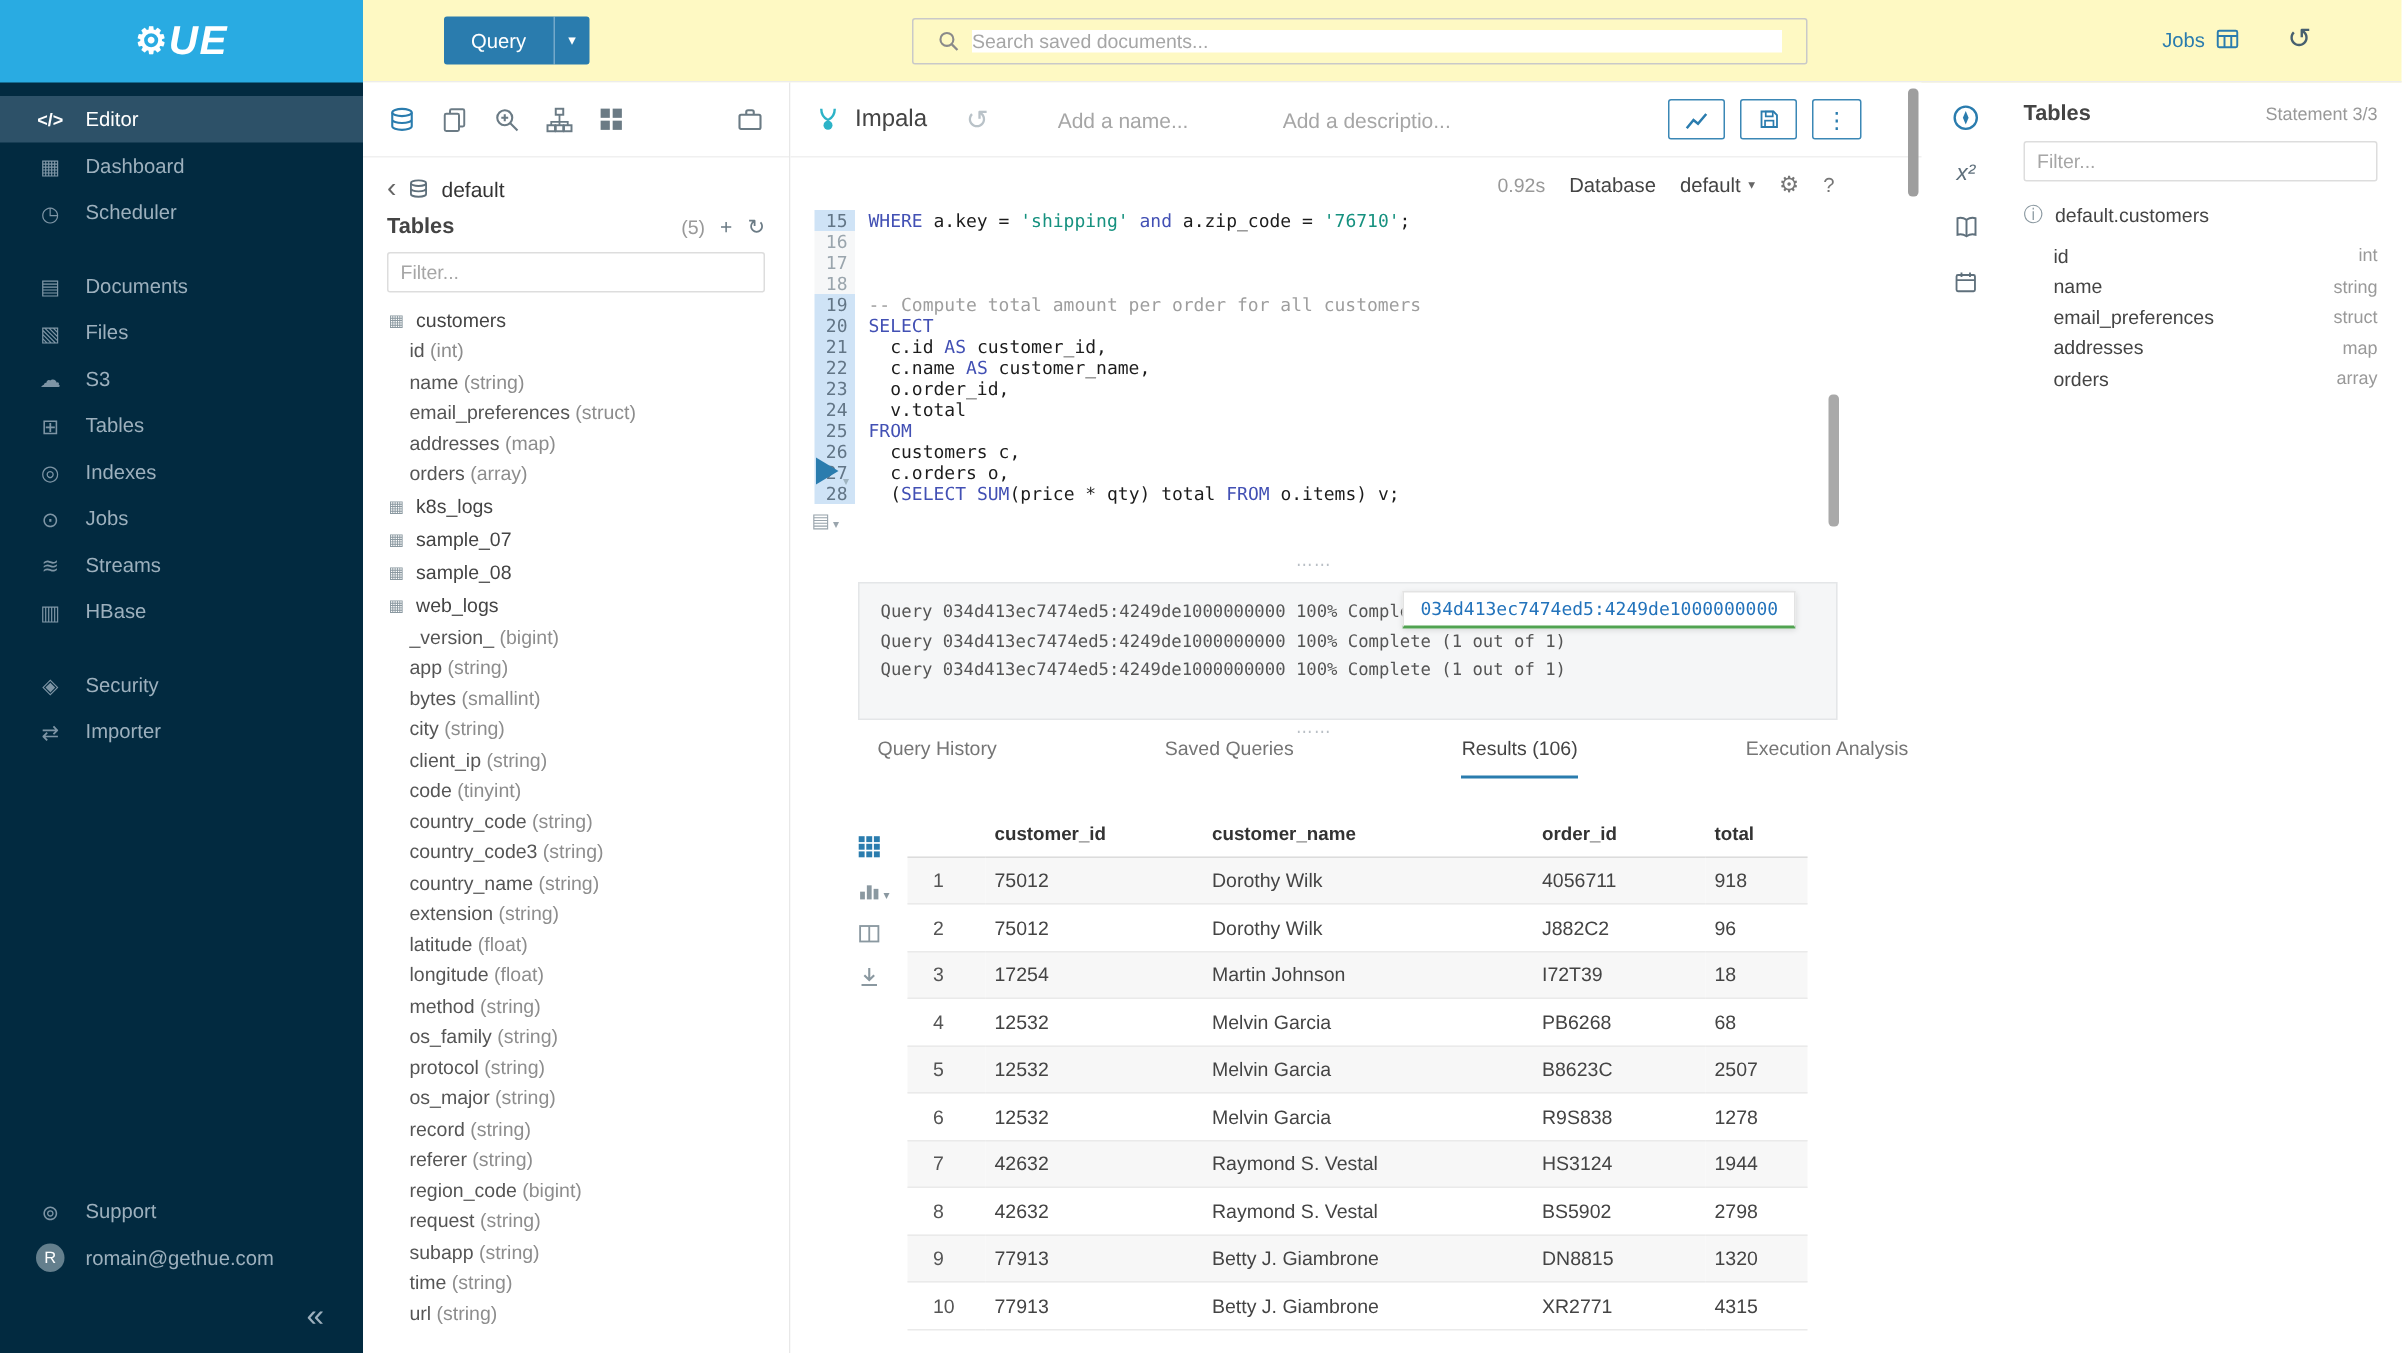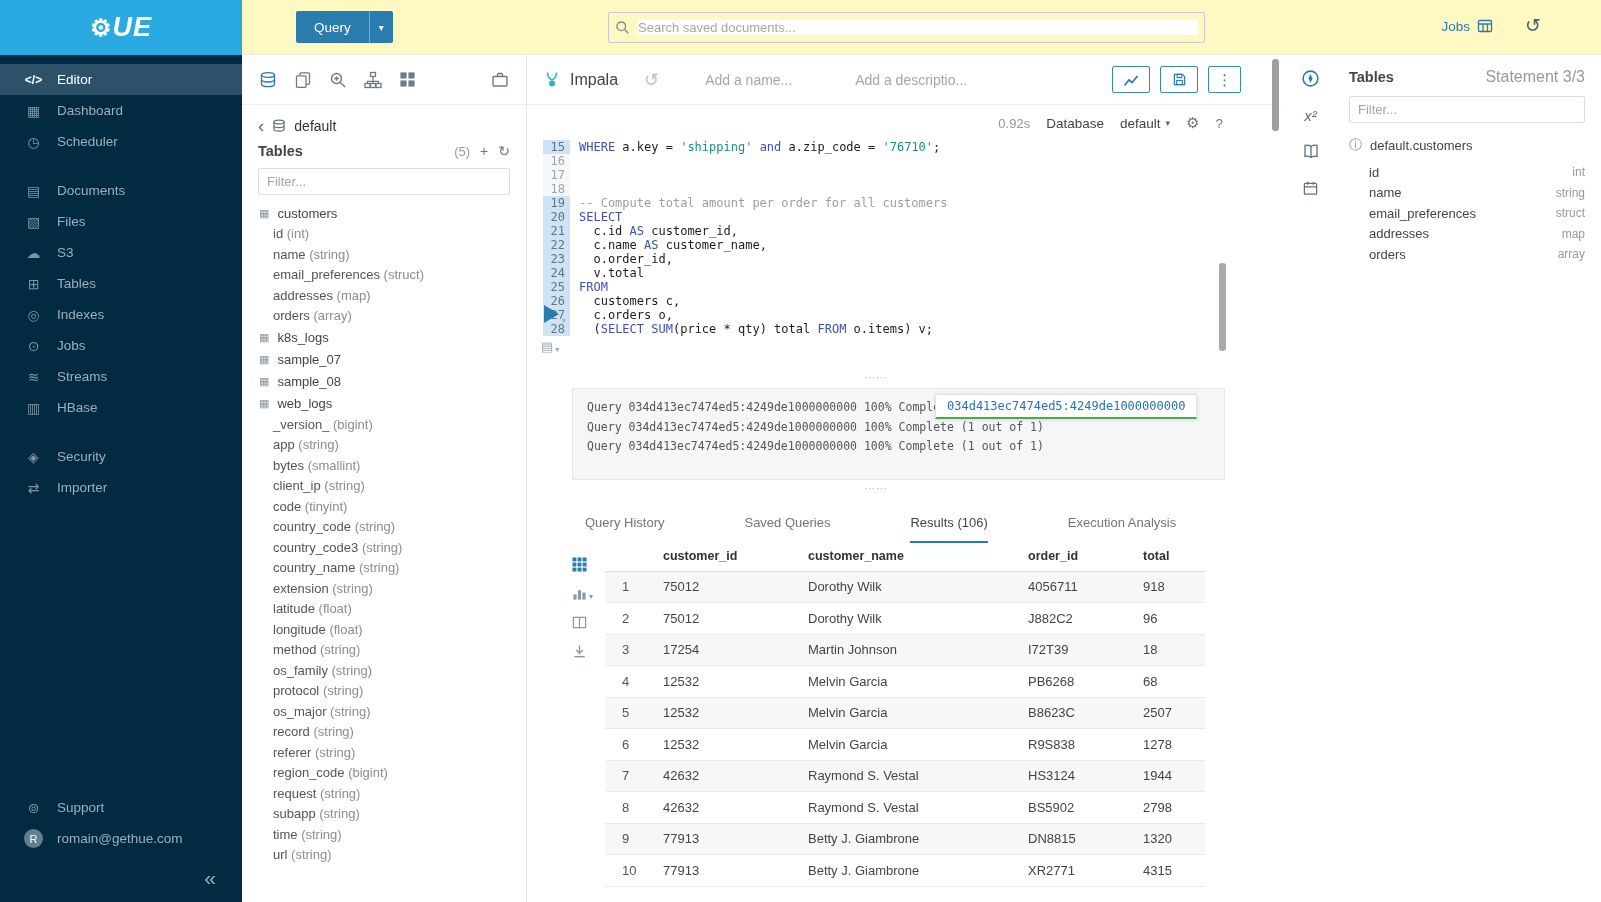--- a/index.html
+++ b/index.html
@@ -28,21 +28,21 @@
     margin-top:12px;cursor:pointer}
 
   
   .topbar{position:absolute;left:242px;top:0;width:1359px;height:55px;background:#fef9c3;
     border-bottom:1px solid #ececec}
   .query-btn{position:absolute;left:54px;top:11px;height:32px;display:flex;align-items:stretch;
     background:#2a7cae;border-radius:2px;color:#fff;cursor:pointer;overflow:hidden}
   .query-main{display:flex;align-items:center;padding:0 18px;font-size:13.5px}
   .query-caret{display:flex;align-items:center;padding:0 9px;border-left:1px solid rgba(255,255,255,.35);font-size:10px}
   .search-wrap{position:absolute;left:366px;top:12px;width:597px;height:31px;
-    border:1px solid #c9c9c9;border-radius:2px;display:flex;align-items:center;padding:0 6px;gap:8px}
+    border:1px solid #c9c9c9;border-radius:2px;display:flex;align-items:center;padding:0 16px;gap:8px}
   .search-wrap input{border:none;flex:1;font-size:13px;color:#444}
   .top-jobs{position:absolute;right:108px;top:18px;display:flex;align-items:center;gap:7px;
     color:#2a7cae;font-size:13.5px;cursor:pointer}
   .top-history{position:absolute;right:60px;top:14px;font-size:19px;color:#47606f;cursor:pointer}
 
   
   .assist-left{position:absolute;left:242px;top:55px;width:285px;height:847px;background:#fff;
     border-right:1px solid #e8e8e8;display:flex;flex-direction:column}
   .al-toolbar{height:50px;flex:none;display:flex;align-items:center;gap:17px;padding:0 17px;
     border-bottom:1px solid #f0f0f0;color:#6b7b85}
@@ -105,21 +105,21 @@
   .handle{position:absolute;left:0;right:56px;text-align:center;color:#b9bfc5;font-size:11px;
     letter-spacing:1px;height:9px;line-height:7px;cursor:row-resize}
   .handle-1{top:319px}.handle-2{top:430px}
   .log-box{position:absolute;left:45px;top:333px;width:653px;height:92px;background:#f5f6f7;
     border:1px solid #e4e6e8;padding:9px 14px;font-family:"DejaVu Sans Mono",monospace;
     font-size:11.5px;line-height:19.5px;color:#555;overflow:hidden}
   .query-tooltip{position:absolute;left:408px;top:339px;background:#fff;border:1px solid #e3e3e3;
     border-bottom:2px solid #51a351;box-shadow:0 1px 4px rgba(0,0,0,.13);padding:4px 11px;
     font-family:"DejaVu Sans Mono",monospace;font-size:12px;color:#2373bb;cursor:pointer;white-space:nowrap}
 
-  .tabs{position:absolute;left:58px;top:460px;display:flex;gap:80px}
+  .tabs{position:absolute;left:58px;top:436px;display:flex;gap:112px}
   .tab{font-size:13px;color:#757575;padding-bottom:11px;cursor:pointer;white-space:nowrap}
   .tab.active{color:#444;border-bottom:2px solid #2a7cae}
 
   .results{position:absolute;left:45px;top:486px;display:flex}
   .mini-tools{width:33px;display:flex;flex-direction:column;gap:14px;padding-top:16px}
   .mini-tools .mtool{cursor:pointer;display:flex;align-items:flex-end;gap:2px;color:#8a98a0}
   .mcaret{font-size:8px;color:#8a98a0}
   table.grid{border-collapse:collapse;width:600px;table-layout:fixed}
   table.grid th{height:30px;font-size:12.5px;font-weight:bold;color:#333;text-align:left;
     border-bottom:1px solid #dcdcdc;padding:0 6px;cursor:pointer}
@@ -138,21 +138,21 @@
 
   
   .right-rail{position:absolute;left:1288px;top:55px;width:45px;height:847px;display:flex;
     flex-direction:column;align-items:center;gap:19px;padding-top:14px}
   .rail-icon{cursor:pointer;color:#5f707c}
   .rail-active{color:#2a7cae}
   .rail-fn{font-size:15px;font-style:italic}
   .right-panel{position:absolute;left:1333px;top:55px;width:268px;height:847px;padding:13px 16px 0}
   .rp-head{display:flex;justify-content:space-between;align-items:baseline}
   .rp-title{font-size:14.5px;font-weight:bold;color:#444}
-  .rp-statement{font-size:16px;color:#999}
+  .rp-statement{font-size:12px;color:#999}
   .rp-filter{width:100%;height:27px;margin-top:10px;border:1px solid #ddd;border-radius:2px;
     padding:0 8px;font-size:13px;color:#444}
   .rp-table-row{display:flex;align-items:center;gap:8px;margin-top:13px;font-size:13px;
     color:#444;cursor:pointer}
   .rp-info{color:#8a98a0;font-size:13px}
   .rp-cols{margin-top:8px}
   .rp-col{display:flex;justify-content:space-between;align-items:center;height:20.5px;
     padding-left:20px;font-size:13px;color:#444;cursor:pointer}
   .rp-col .type{color:#999;font-size:12px}
 </style>
@@ -344,20 +344,21 @@
         <span class="tree-icon">▦</span>
         <span class="tree-name">sample_08</span>
       </div>
       <div class="tree-table">
         <span class="tree-icon">▦</span>
         <span class="tree-name">web_logs</span>
       </div>
       <div class="tree-col"><span class="col-name">_version_ </span><span class="col-type">(bigint)</span></div>
       <div class="tree-col"><span class="col-name">app </span><span class="col-type">(string)</span></div>
       <div class="tree-col"><span class="col-name">bytes </span><span class="col-type">(smallint)</span></div>
+      <div class="tree-col"><span class="col-name">city </span><span class="col-type">(string)</span></div>
       <div class="tree-col"><span class="col-name">client_ip </span><span class="col-type">(string)</span></div>
       <div class="tree-col"><span class="col-name">code </span><span class="col-type">(tinyint)</span></div>
       <div class="tree-col"><span class="col-name">country_code </span><span class="col-type">(string)</span></div>
       <div class="tree-col"><span class="col-name">country_code3 </span><span class="col-type">(string)</span></div>
       <div class="tree-col"><span class="col-name">country_name </span><span class="col-type">(string)</span></div>
       <div class="tree-col"><span class="col-name">extension </span><span class="col-type">(string)</span></div>
       <div class="tree-col"><span class="col-name">latitude </span><span class="col-type">(float)</span></div>
       <div class="tree-col"><span class="col-name">longitude </span><span class="col-type">(float)</span></div>
       <div class="tree-col"><span class="col-name">method </span><span class="col-type">(string)</span></div>
       <div class="tree-col"><span class="col-name">os_family </span><span class="col-type">(string)</span></div>

